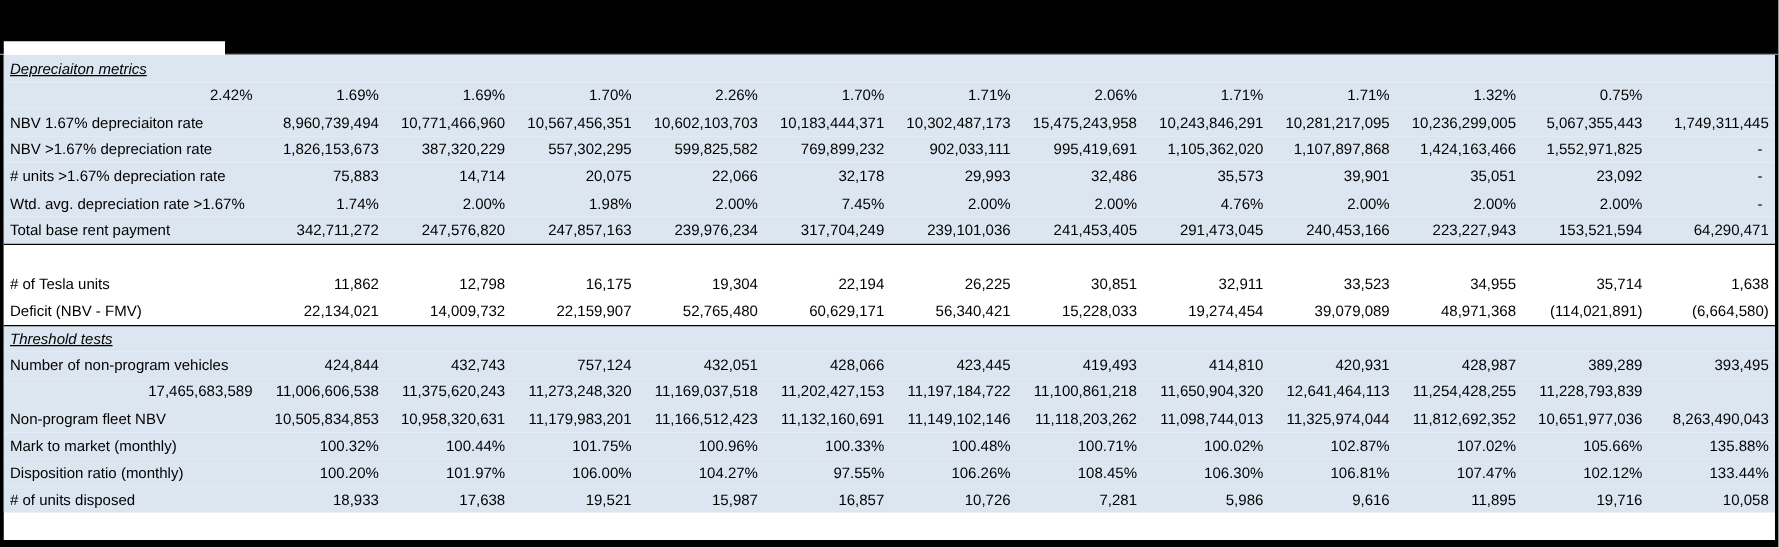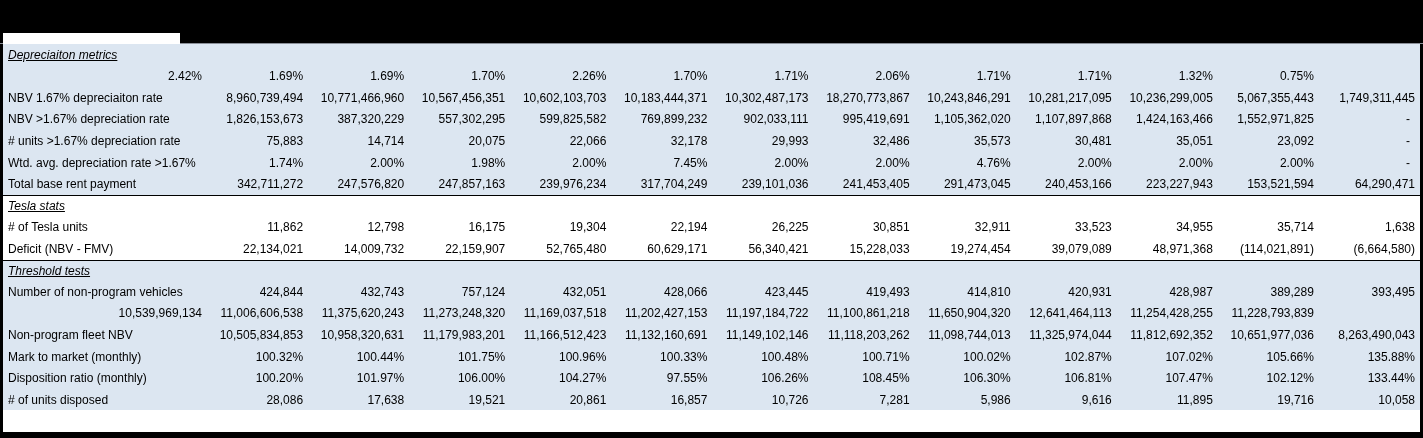--- a/index.html
+++ b/index.html
@@ -87,21 +87,21 @@
         <div class="cell num">0.75%</div>
       </div>
       <div class="row shaded">
         <div class="cell label">NBV 1.67% depreciaiton rate</div>
         <div class="cell num">8,960,739,494</div>
         <div class="cell num">10,771,466,960</div>
         <div class="cell num">10,567,456,351</div>
         <div class="cell num">10,602,103,703</div>
         <div class="cell num">10,183,444,371</div>
         <div class="cell num">10,302,487,173</div>
-        <div class="cell num">18,270,773,867</div>
+        <div class="cell num">15,475,243,958</div>
         <div class="cell num">10,243,846,291</div>
         <div class="cell num">10,281,217,095</div>
         <div class="cell num">10,236,299,005</div>
         <div class="cell num">5,067,355,443</div>
         <div class="cell num">1,749,311,445</div>
       </div>
       <div class="row shaded">
         <div class="cell label">NBV &gt;1.67% depreciation rate</div>
         <div class="cell num">1,826,153,673</div>
         <div class="cell num">387,320,229</div>
@@ -119,21 +119,21 @@
       <div class="row shaded">
         <div class="cell label"># units &gt;1.67% depreciation rate</div>
         <div class="cell num">75,883</div>
         <div class="cell num">14,714</div>
         <div class="cell num">20,075</div>
         <div class="cell num">22,066</div>
         <div class="cell num">32,178</div>
         <div class="cell num">29,993</div>
         <div class="cell num">32,486</div>
         <div class="cell num">35,573</div>
-        <div class="cell num">30,481</div>
+        <div class="cell num">39,901</div>
         <div class="cell num">35,051</div>
         <div class="cell num">23,092</div>
         <div class="cell num dash">-</div>
       </div>
       <div class="row shaded">
         <div class="cell label">Wtd. avg. depreciation rate &gt;1.67%</div>
         <div class="cell num">1.74%</div>
         <div class="cell num">2.00%</div>
         <div class="cell num">1.98%</div>
         <div class="cell num">2.00%</div>
@@ -155,21 +155,20 @@
         <div class="cell num">317,704,249</div>
         <div class="cell num">239,101,036</div>
         <div class="cell num">241,453,405</div>
         <div class="cell num">291,473,045</div>
         <div class="cell num">240,453,166</div>
         <div class="cell num">223,227,943</div>
         <div class="cell num">153,521,594</div>
         <div class="cell num">64,290,471</div>
       </div>
       <div class="row section-start">
-        <div class="cell label section-title">Tesla stats</div>
         <div class="cell num"></div>
         <div class="cell num"></div>
         <div class="cell num"></div>
         <div class="cell num"></div>
         <div class="cell num"></div>
         <div class="cell num"></div>
         <div class="cell num"></div>
         <div class="cell num"></div>
         <div class="cell num"></div>
         <div class="cell num"></div>
@@ -230,21 +229,21 @@
         <div class="cell num">428,066</div>
         <div class="cell num">423,445</div>
         <div class="cell num">419,493</div>
         <div class="cell num">414,810</div>
         <div class="cell num">420,931</div>
         <div class="cell num">428,987</div>
         <div class="cell num">389,289</div>
         <div class="cell num">393,495</div>
       </div>
       <div class="row shaded">
-        <div class="cell num">10,539,969,134</div>
+        <div class="cell num">17,465,683,589</div>
         <div class="cell num">11,006,606,538</div>
         <div class="cell num">11,375,620,243</div>
         <div class="cell num">11,273,248,320</div>
         <div class="cell num">11,169,037,518</div>
         <div class="cell num">11,202,427,153</div>
         <div class="cell num">11,197,184,722</div>
         <div class="cell num">11,100,861,218</div>
         <div class="cell num">11,650,904,320</div>
         <div class="cell num">12,641,464,113</div>
         <div class="cell num">11,254,428,255</div>
@@ -290,24 +289,24 @@
         <div class="cell num">106.26%</div>
         <div class="cell num">108.45%</div>
         <div class="cell num">106.30%</div>
         <div class="cell num">106.81%</div>
         <div class="cell num">107.47%</div>
         <div class="cell num">102.12%</div>
         <div class="cell num">133.44%</div>
       </div>
       <div class="row shaded">
         <div class="cell label"># of units disposed</div>
-        <div class="cell num">28,086</div>
+        <div class="cell num">18,933</div>
         <div class="cell num">17,638</div>
         <div class="cell num">19,521</div>
-        <div class="cell num">20,861</div>
+        <div class="cell num">15,987</div>
         <div class="cell num">16,857</div>
         <div class="cell num">10,726</div>
         <div class="cell num">7,281</div>
         <div class="cell num">5,986</div>
         <div class="cell num">9,616</div>
         <div class="cell num">11,895</div>
         <div class="cell num">19,716</div>
         <div class="cell num">10,058</div>
       </div>
     </div>

